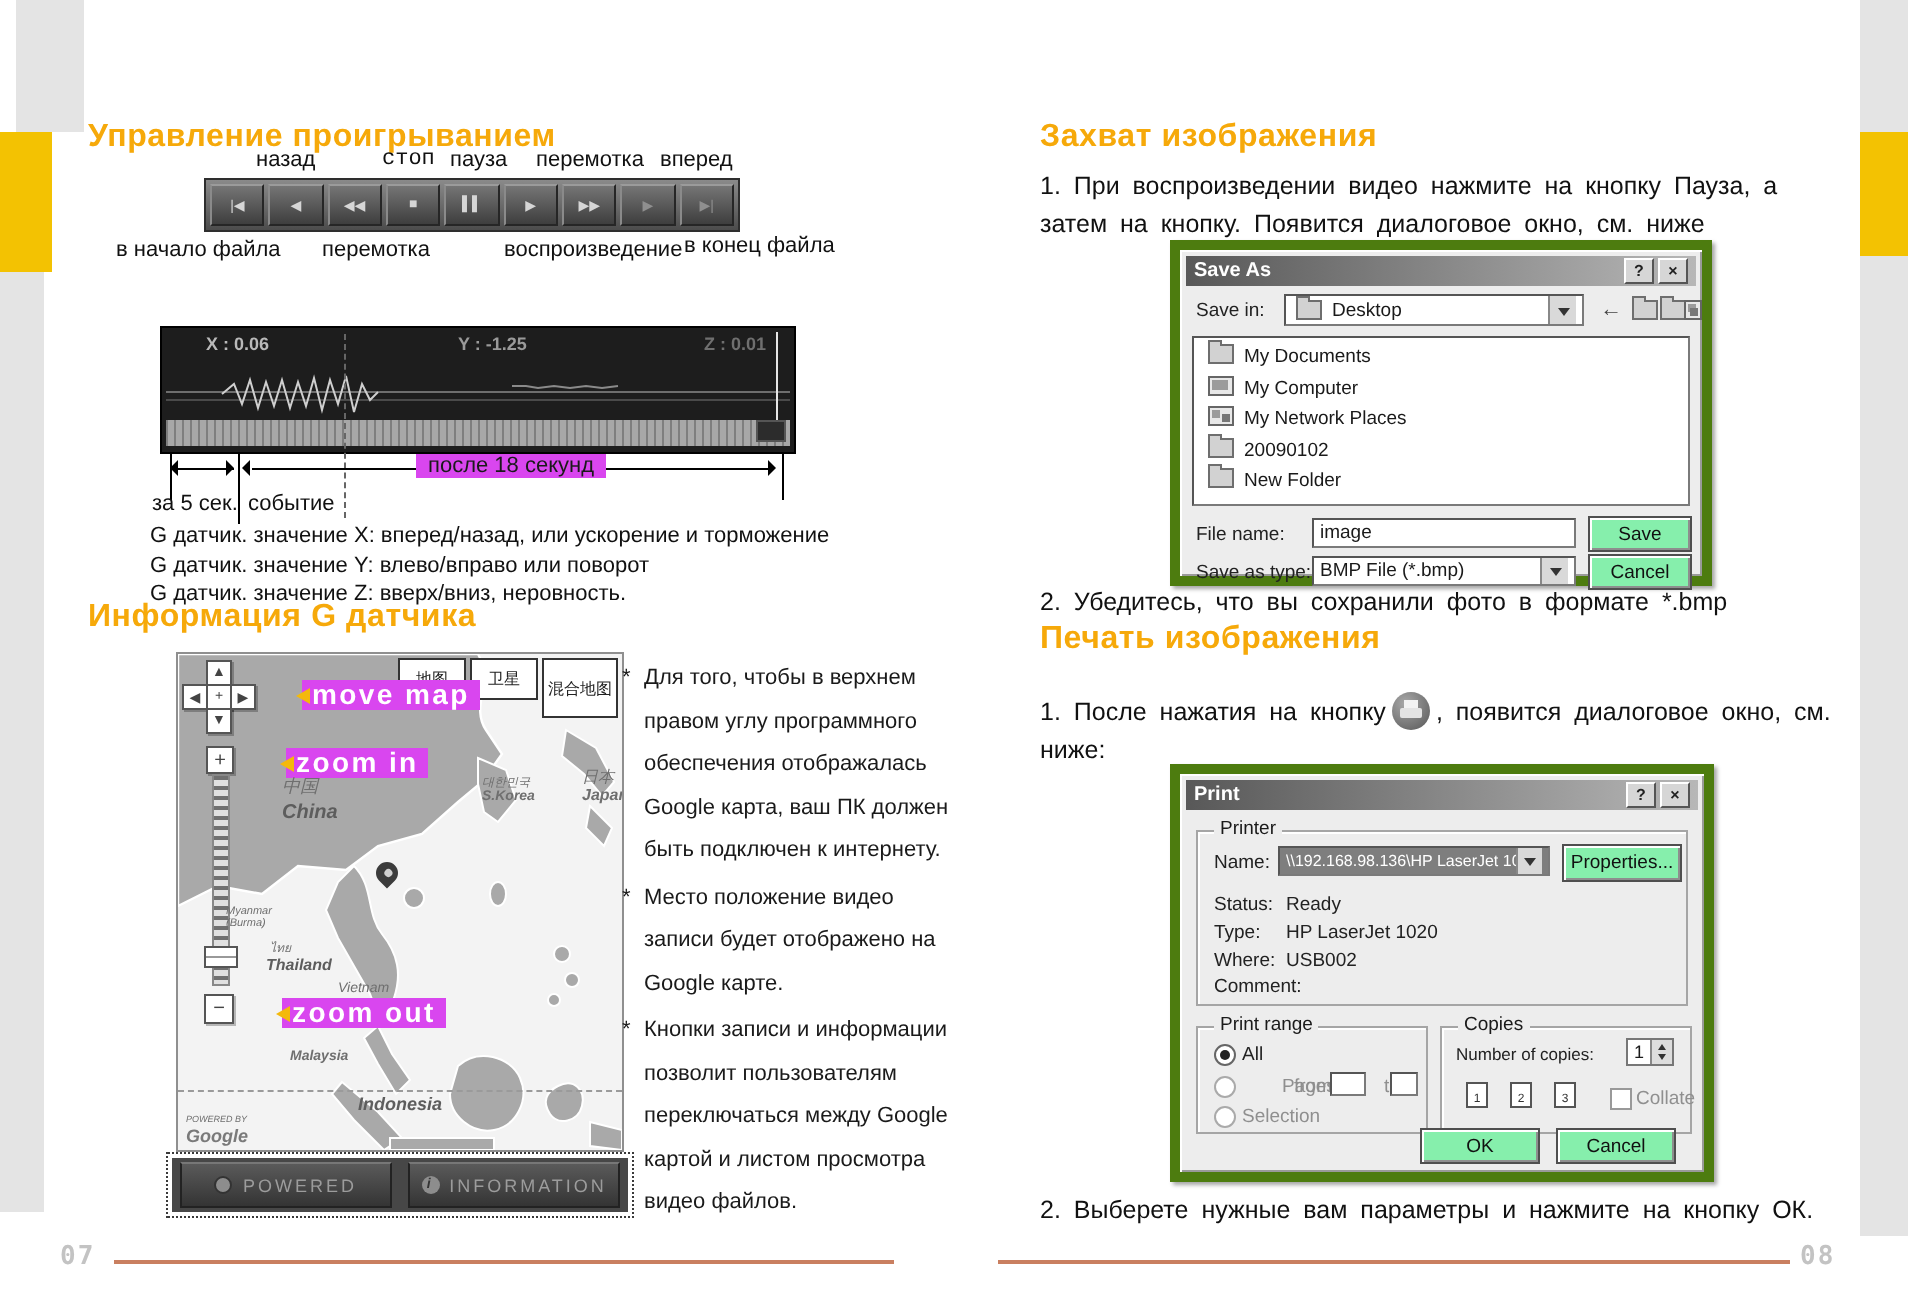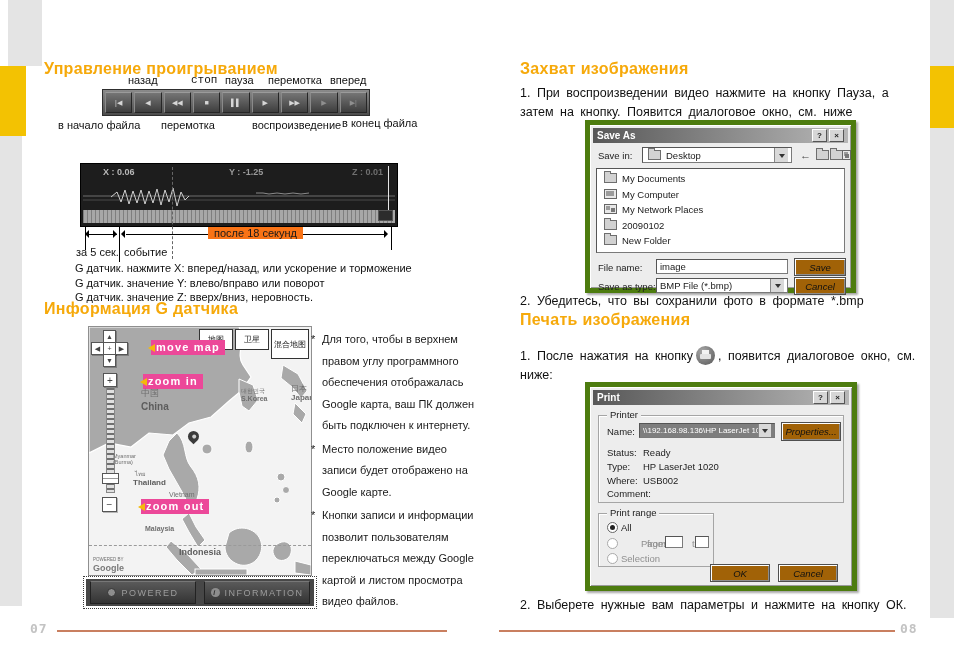--- a/index.html
+++ b/index.html
@@ -34,34 +34,34 @@
   #wave-cursor{position:absolute;right:8px;top:2px;width:1px;height:44px;background:#e6e6e6;}
   #strip-icon{position:absolute;right:4px;bottom:5px;width:13px;height:9px;background:#2c2c2c;border:1px solid #555;}
 
   
   .vline{position:absolute;width:1px;background:#000;}
   .aline{position:absolute;height:1px;background:#000;}
   .tri{position:absolute;width:0;height:0;border:4px solid transparent;}
   .tri-l{border-right-color:#000;border-left-width:0;}
   .tri-r{border-left-color:#000;border-right-width:0;}
   #evt-dash{position:absolute;left:172px;top:167px;height:92px;width:0;border-left:1px dashed #666;}
-  #after-label{position:absolute;left:208px;top:227px;background:#f97316;padding:0 6px;font-size:11px;}
+  #after-label{position:absolute;left:208px;top:227px;background:#d946ef;padding:0 6px;font-size:11px;}
 
   
   #map{left:88px;top:326px;width:222px;height:248px;border:1px solid #8f8f8f;background:#f5f5f5;overflow:hidden;}
   .map-ctl{position:absolute;background:#fff;border:1px solid #555;color:#444;
      display:flex;align-items:center;justify-content:center;font-size:7px;box-shadow:1px 1px 0 rgba(0,0,0,.25);}
   #zoom-slider{position:absolute;left:17px;top:60px;width:7px;height:104px;
      background:repeating-linear-gradient(180deg,#707070 0 2px,#e0e0e0 2px 5px);border:1px solid #888;}
   #slider-handle{position:absolute;left:13px;top:146px;width:15px;height:9px;background:#fff;border:1px solid #555;
      background-image:linear-gradient(#fff 45%,#999 45%,#999 55%,#fff 55%);}
-  .callout{position:absolute;background:#ec4899;color:#fff;font-weight:bold;font-size:11px;
+  .callout{position:absolute;background:#d946ef;color:#fff;font-weight:bold;font-size:14px;
      letter-spacing:1.2px;padding:2px 5px;line-height:11px;}
   .callout::before{content:"";position:absolute;left:-7px;top:4px;border:4px solid transparent;border-right:7px solid #f4b90b;}
-  .map-label{position:absolute;color:#6f6f6f;white-space:nowrap;}
+  .map-label{position:absolute;color:#6f6f6f;white-space:nowrap;font-style:italic;}
   .mtype{position:absolute;top:2px;display:flex;gap:2px;right:2px;}
   .mtype-btn{background:#fff;border:1px solid #333;font-size:8px;line-height:9px;padding:2px 2px;color:#222;
      display:flex;align-items:center;justify-content:center;text-align:center;}
   #pin{position:absolute;left:99px;top:104px;width:11px;height:11px;background:#3b3b3b;
      border-radius:50% 50% 50% 0;transform:rotate(-45deg);}
   #pin::after{content:"";position:absolute;left:3.5px;top:3.5px;width:4px;height:4px;border-radius:50%;background:#cfcfcf;}
   #equator{position:absolute;left:0;right:0;top:218px;border-top:1px dashed #9a9a9a;}
 
   
   #rec-wrap{left:83px;top:576px;width:234px;height:33px;border:1px dotted #3a3a3a;padding:2px;box-sizing:border-box;}
@@ -89,23 +89,23 @@
      display:flex;align-items:center;padding:0 4px;box-sizing:border-box;}
   .tb-sys{margin-left:auto;display:flex;gap:2px;}
   .sysbtn{width:13px;height:11px;background:#d6d6d6;border:1px solid #555;border-top-color:#fff;border-left-color:#fff;
      color:#222;font-size:8px;font-weight:bold;display:flex;align-items:center;justify-content:center;line-height:1;}
   .wlabel{position:absolute;font-size:9.5px;color:#222;white-space:nowrap;}
   .field{position:absolute;background:#fff;border:1px solid #7a7a7a;border-top-color:#555;border-left-color:#555;
      font-size:9.5px;display:flex;align-items:center;padding:0 3px;box-sizing:border-box;}
   .combo-arrow{margin-left:auto;width:13px;height:100%;background:#d9d9d9;border-left:1px solid #888;
      display:flex;align-items:center;justify-content:center;}
   .combo-arrow::after{content:"";border:3.5px solid transparent;border-top:4.5px solid #333;margin-top:4px;}
-  .btn3d{position:absolute;background:#a16207;border:1px solid #4f4f4f;
+  .btn3d{position:absolute;background:#86efac;border:1px solid #4f4f4f;
      box-shadow:inset 1px 1px 0 #fff,inset -1px -1px 0 #8e8e8e;font-size:9.5px;color:#111;
-     display:flex;align-items:center;justify-content:center;font-style:italic;}
+     display:flex;align-items:center;justify-content:center;}
   .grp{position:absolute;border:1px solid #a5a5a5;box-shadow:inset 1px 1px 0 #fff;}
   .grp-label{position:absolute;top:-7px;left:8px;background:#ededed;padding:0 3px;font-size:9.5px;}
 
   
   .ic{display:inline-block;width:11px;height:8px;margin:0 5px 0 2px;position:relative;vertical-align:-1px;}
   .ic-folder{background:#d2d2d2;border:1px solid #6e6e6e;}
   .ic-folder::before{content:"";position:absolute;top:-3px;left:-1px;width:5px;height:2px;background:#d2d2d2;
      border:1px solid #6e6e6e;border-bottom:none;}
   .ic-computer{background:#e8e8e8;border:1px solid #666;}
   .ic-computer::before{content:"";position:absolute;inset:1px 2px 2px 1px;background:#9b9b9b;}
@@ -199,21 +199,21 @@
 <div class="aline" style="left:89px;top:234px;width:28px;"></div>
 <div class="tri tri-l" style="left:85px;top:230px;"></div>
 <div class="tri tri-r" style="left:113px;top:230px;"></div>
 <div class="aline" style="left:126px;top:234px;width:260px;"></div>
 <div class="tri tri-l" style="left:121px;top:230px;"></div>
 <div class="tri tri-r" style="left:384px;top:230px;"></div>
 <span id="after-label">после 18 секунд</span>
 <span class="lbl" style="left:76px;top:246px;">за 5 сек.</span>
 <span class="lbl" style="left:124px;top:246px;">событие</span>
 
-<span class="note" style="left:75px;top:262px;">G датчик. нажмите X: вперед/назад, или ускорение и торможение</span>
+<span class="note" style="left:75px;top:262px;">G датчик. значение X: вперед/назад, или ускорение и торможение</span>
 <span class="note" style="left:75px;top:277px;">G датчик. значение Y: влево/вправо или  поворот</span>
 <span class="note" style="left:75px;top:291px;">G датчик. значение Z:  вверх/вниз, неровность.</span>
 
 <div class="h-orange" style="left:44px;top:300px;">Информация G датчика</div>
 
 <div class="abs" id="map">
   <svg width="222" height="248" style="position:absolute;left:0;top:0;">
     <rect width="222" height="248" fill="#f3f3f3"></rect>
     <path d="M0,0 H150 C158,14 146,26 154,38 L162,50 152,64 140,74 122,90 100,96 84,108 60,106 42,120 20,116 0,126 Z" fill="#a9a9a9" stroke="#fff" stroke-width="1.2"></path>
     <path d="M150,52 l14,6 5,15 -9,11 -7,-5 -3,-14 z" fill="#a9a9a9" stroke="#fff"></path>
@@ -385,20 +385,36 @@
     <span class="radio dis" style="left:8px;top:24px;"></span>
     <span class="wlabel gray" style="left:10px;top:24px;padding-left:32px;">Pages:</span>
     <span class="wlabel gray" style="left:48px;top:24px;">from</span>
     <div class="field" style="left:66px;top:22px;width:18px;height:12px;"></div>
     <span class="wlabel gray" style="left:93px;top:24px;">to</span>
     <div class="field" style="left:96px;top:22px;width:14px;height:12px;"></div>
     <span class="radio dis" style="left:8px;top:39px;"></span>
     <span class="wlabel gray" style="left:22px;top:39px;">Selection</span>
   </div>
 
+  <div class="grp" style="left:130px;top:126px;width:124px;height:52px;">
+    <span class="grp-label">Copies</span>
+    <span class="wlabel" style="left:7px;top:8px;font-size:8.5px;">Number of copies:</span>
+    <div class="spin" style="left:92px;top:5px;">
+      <span>1</span>
+      <span class="spin-btns">
+          <i class="spin-up"></i>
+          <i class="spin-down"></i>
+        </span>
+    </div>
+    <span class="page-glyph" style="left:12px;top:27px;">1</span>
+    <span class="page-glyph" style="left:34px;top:27px;">2</span>
+    <span class="page-glyph" style="left:56px;top:27px;">3</span>
+    <span class="checkbox" style="left:84px;top:30px;"></span>
+    <span class="wlabel gray" style="left:97px;top:30px;">Collate</span>
+  </div>
 
   <div class="btn3d" style="left:120px;top:177px;width:58px;height:16px;">OK</div>
   <div class="btn3d" style="left:188px;top:177px;width:58px;height:16px;">Cancel</div>
 </div>
 
 <div class="para" style="left:520px;top:596px;width:400px;">2.   Выберете нужные вам параметры и нажмите на кнопку ОК.</div>
 
 <span class="pagenum" style="left:30px;top:621px;">07</span>
 <div class="footer-line" style="left:57px;top:630px;width:390px;"></div>
 <div class="footer-line" style="left:499px;top:630px;width:396px;"></div>

